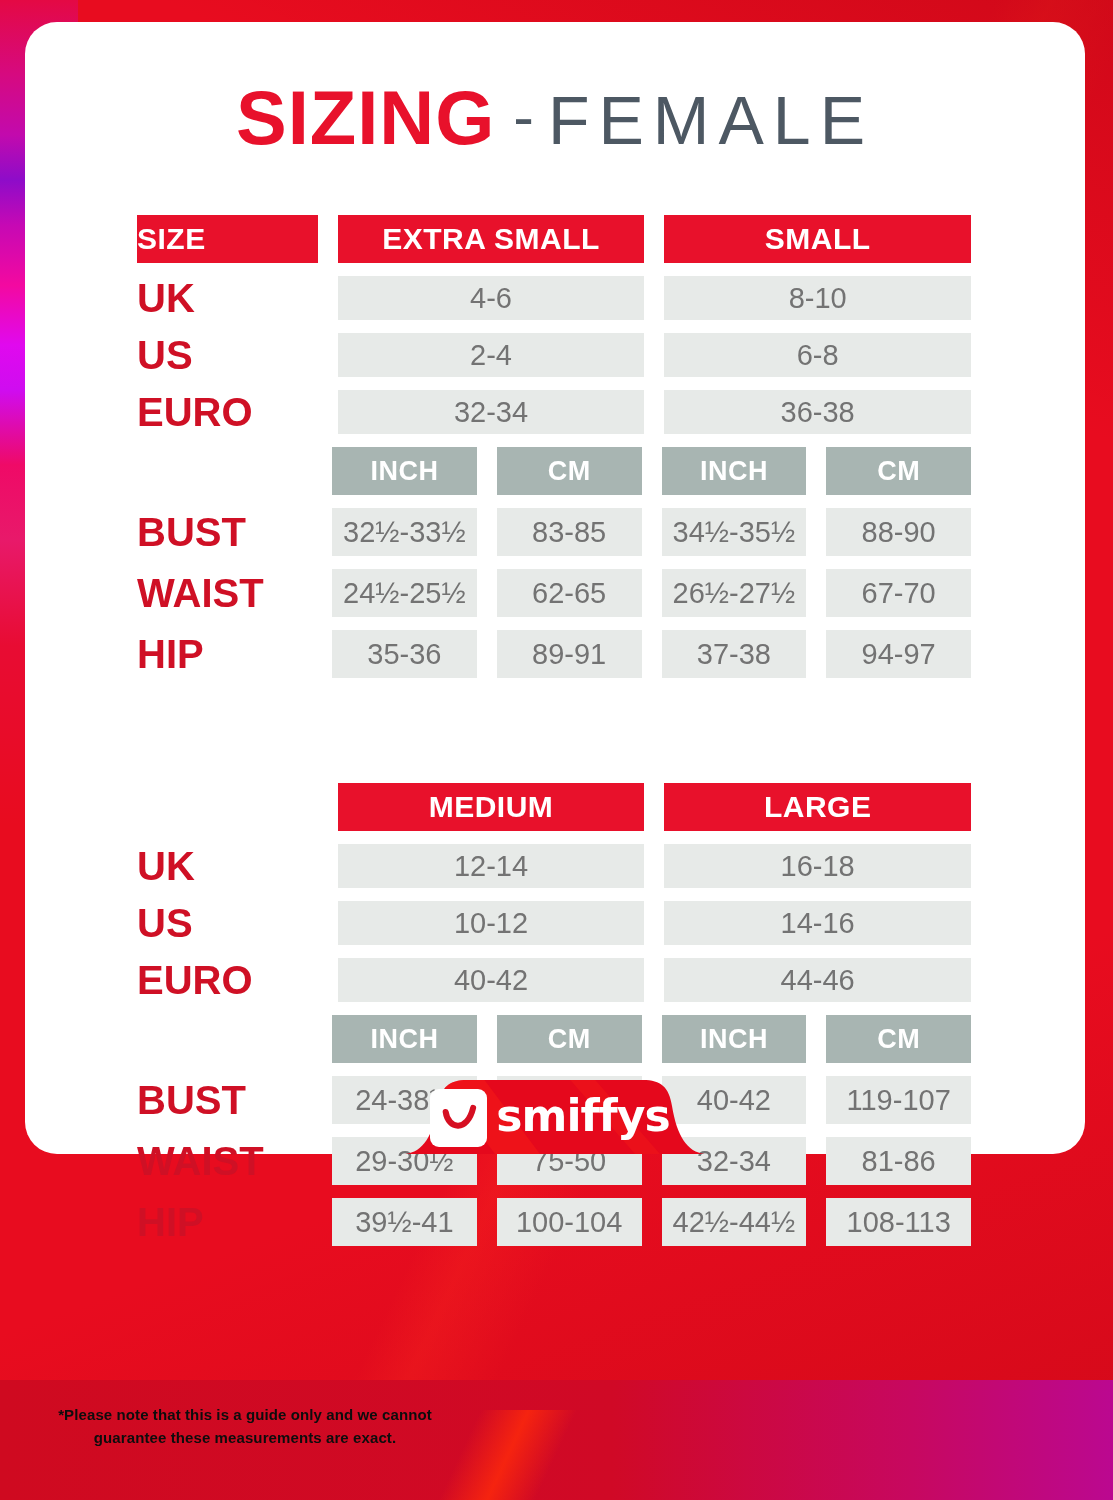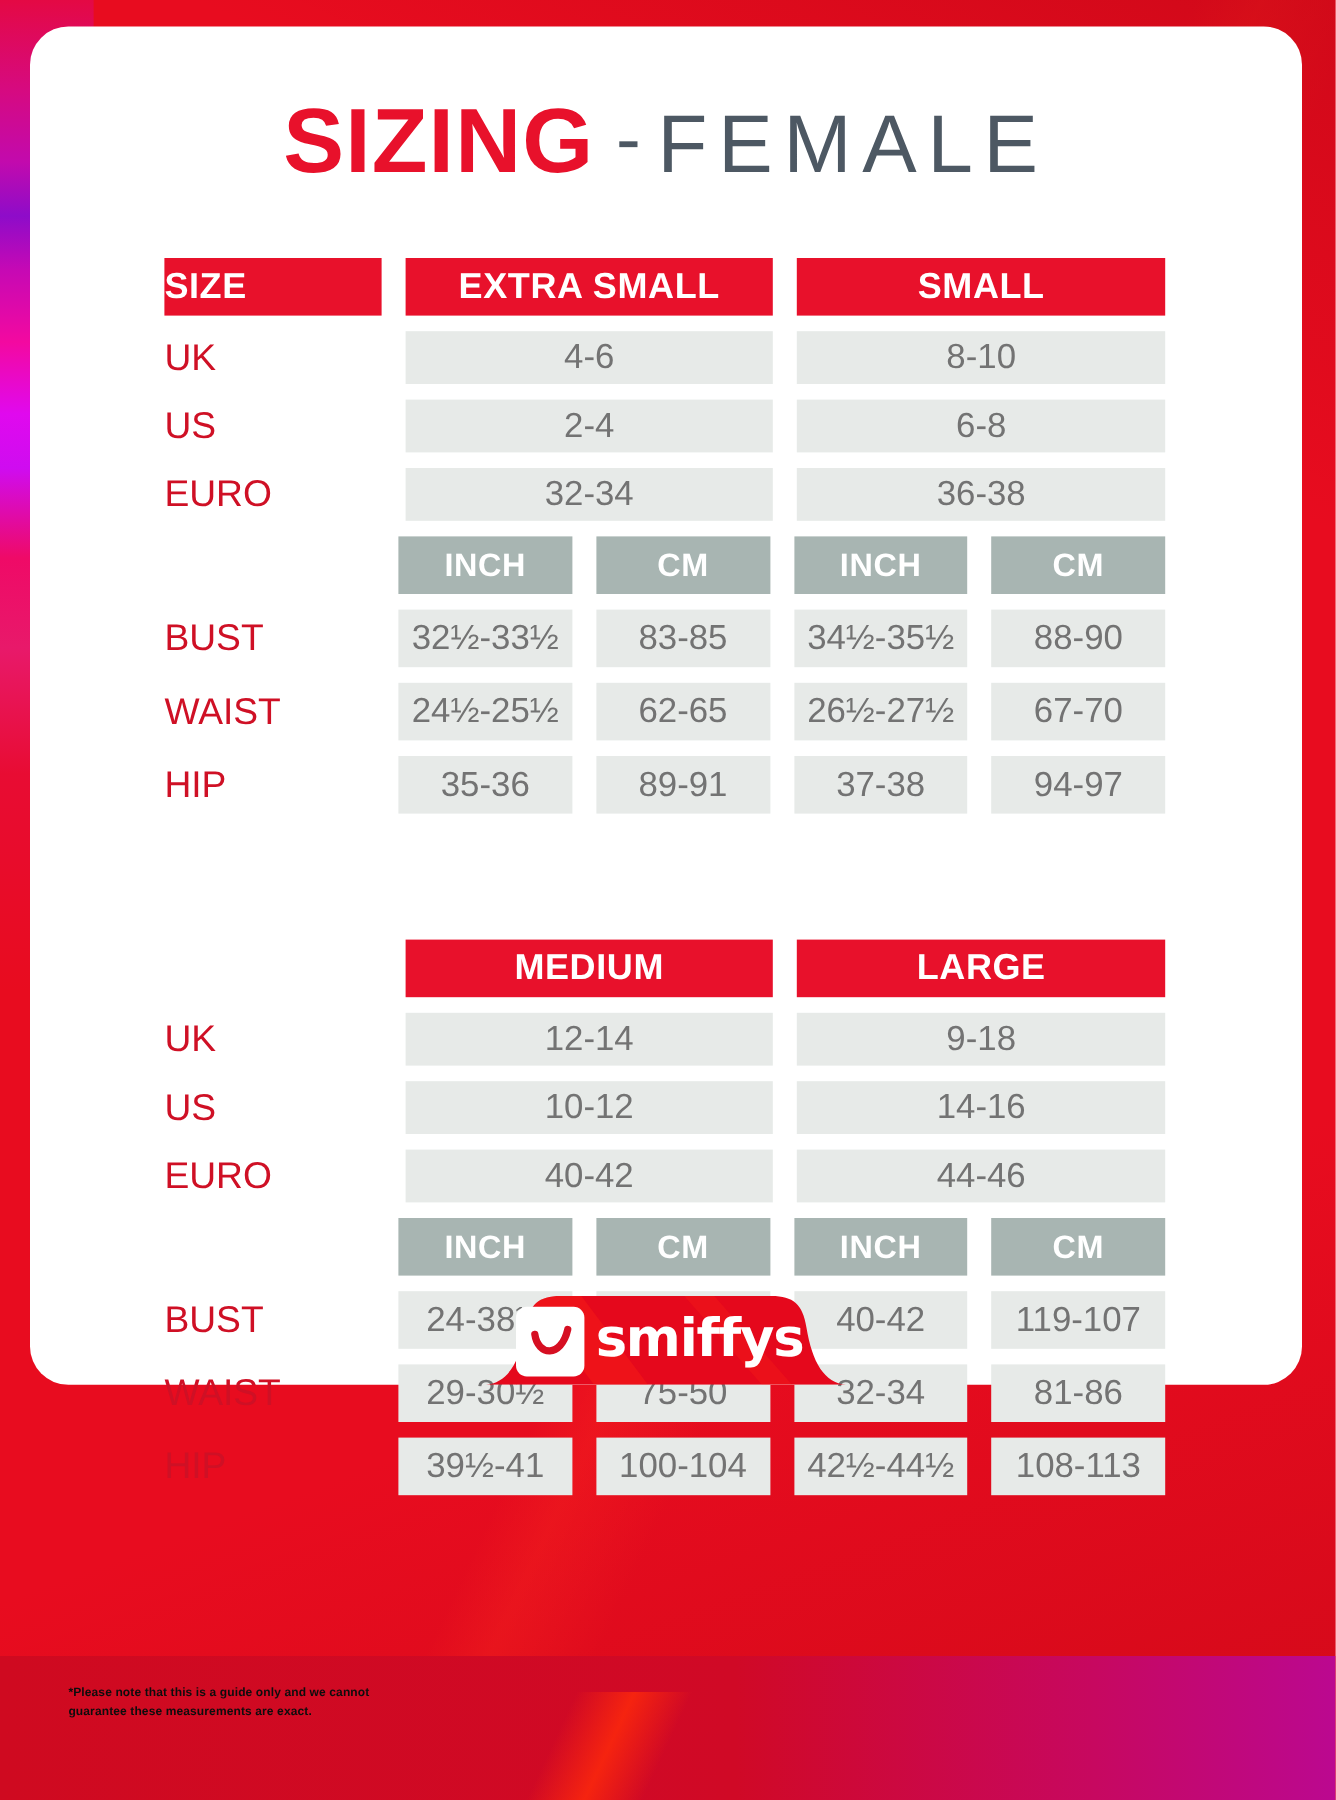--- a/index.html
+++ b/index.html
@@ -57,25 +57,25 @@
     display:flex; align-items:center; justify-content:center;
     height:48px;
   }
   .row.size-row .cell { height:44px; }
   .lab  { width:185px; justify-content:flex-start; background:none; }
   .wide { width:314px; }
   .sub  { width:153px; }
   .head-cell { background:#e8112b; color:#ffffff; font-weight:bold; font-size:30px; letter-spacing:.5px; }
   .unit-cell { background:#a8b5b2; color:#ffffff; font-weight:bold; font-size:27px; letter-spacing:.5px; }
   .val  { background:#e7eae8; color:#737373; font-size:29px; font-weight:500; }
-  .rowlab { color:#cf1025; font-weight:normal; font-size:31px; }
+  .rowlab { color:#cf1025; font-weight:bold; font-size:40px; }
   
   .disclaimer {
     position:absolute; left:32px; top:1381px; width:376px;
-    color:#0d0d0d; font-size:10px; font-weight:bold; line-height:1.55;
+    text-align:center; color:#0d0d0d; font-size:15px; font-weight:bold; line-height:1.55;
     letter-spacing:0.1px;
   }
   .logo-tab {
     position:absolute; left:50%; bottom:0; transform:translateX(-50%);
     width:300px; height:80px;
   }
   .logo-tab svg.tab-shape { position:absolute; inset:0; width:100%; height:100%; }
   .logo-content {
     position:absolute; left:0; top:8px; width:100%; height:72px;
     display:flex; align-items:center; justify-content:center; gap:9px;
@@ -160,21 +160,21 @@
 
   <div class="tbl sec2">
     <div class="row">
       <div class="cell lab"></div>
       <div class="cell wide head-cell">MEDIUM</div>
       <div class="cell wide head-cell">LARGE</div>
     </div>
     <div class="row size-row">
       <div class="cell lab rowlab">UK</div>
       <div class="cell wide val">12-14</div>
-      <div class="cell wide val">9-18</div>
+      <div class="cell wide val">16-18</div>
     </div>
     <div class="row size-row">
       <div class="cell lab rowlab">US</div>
       <div class="cell wide val">10-12</div>
       <div class="cell wide val">14-16</div>
     </div>
     <div class="row size-row">
       <div class="cell lab rowlab">EURO</div>
       <div class="cell wide val">40-42</div>
       <div class="cell wide val">44-46</div>

